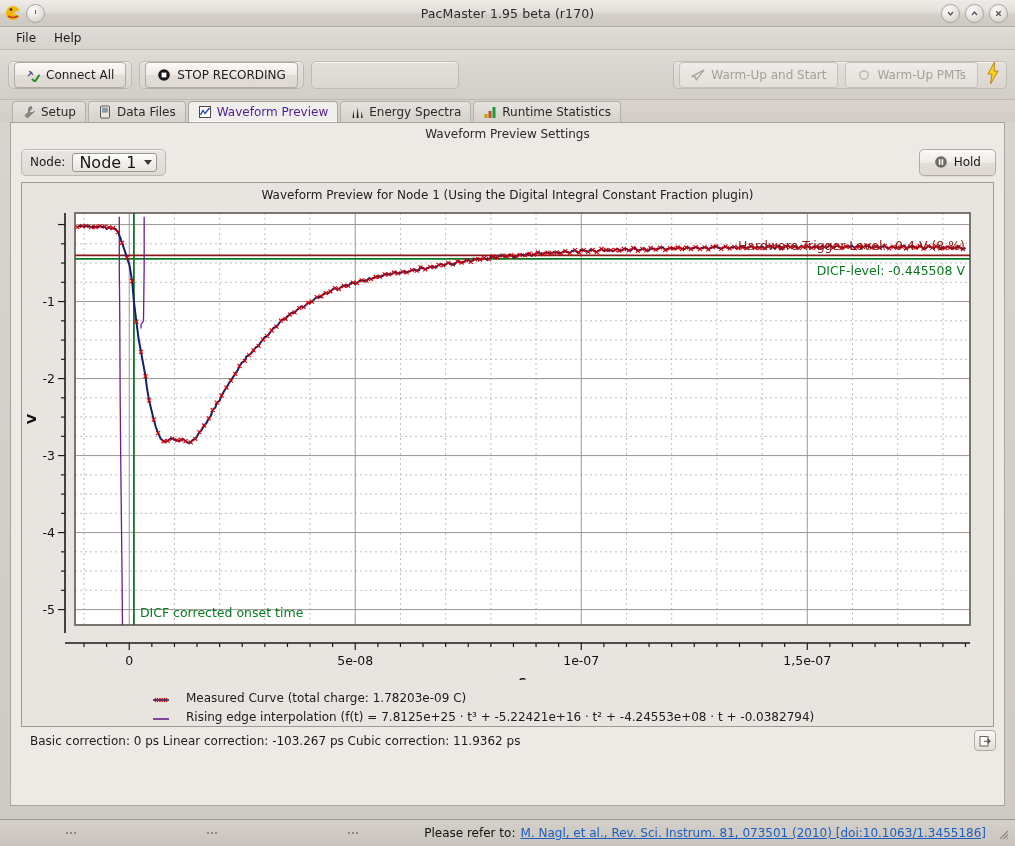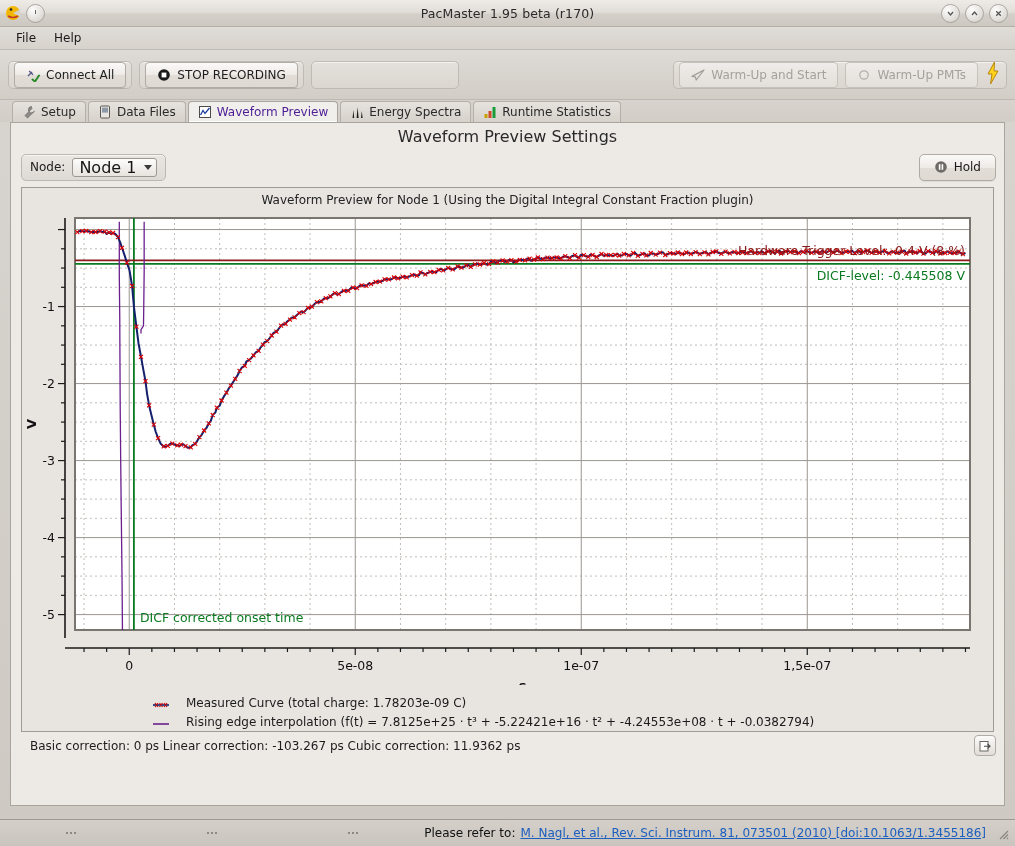--- a/index.html
+++ b/index.html
@@ -104,21 +104,21 @@
   
   #content{
     flex:1 1 auto;margin:0 10px 0 10px;
     border:1px solid #a9a49e;
     background:#edeae6;
     position:relative;
     display:flex;flex-direction:column;
     box-sizing:border-box;
   }
   .panel-title{
-    text-align:center;font-size:16px;color:#2a2a2a;
+    text-align:center;font-size:12px;color:#2a2a2a;
     padding:4px 0 5px;
   }
   #settingsrow{
     display:flex;align-items:center;gap:8px;padding:0 8px 0 10px;height:32px;
   }
   .group-box{
     border:1px solid #bcb7b1;border-radius:5px;
     background:linear-gradient(#e9e6e2,#ded9d4);
     height:27px;box-sizing:border-box;
     display:flex;align-items:center;gap:7px;padding:0 8px;

